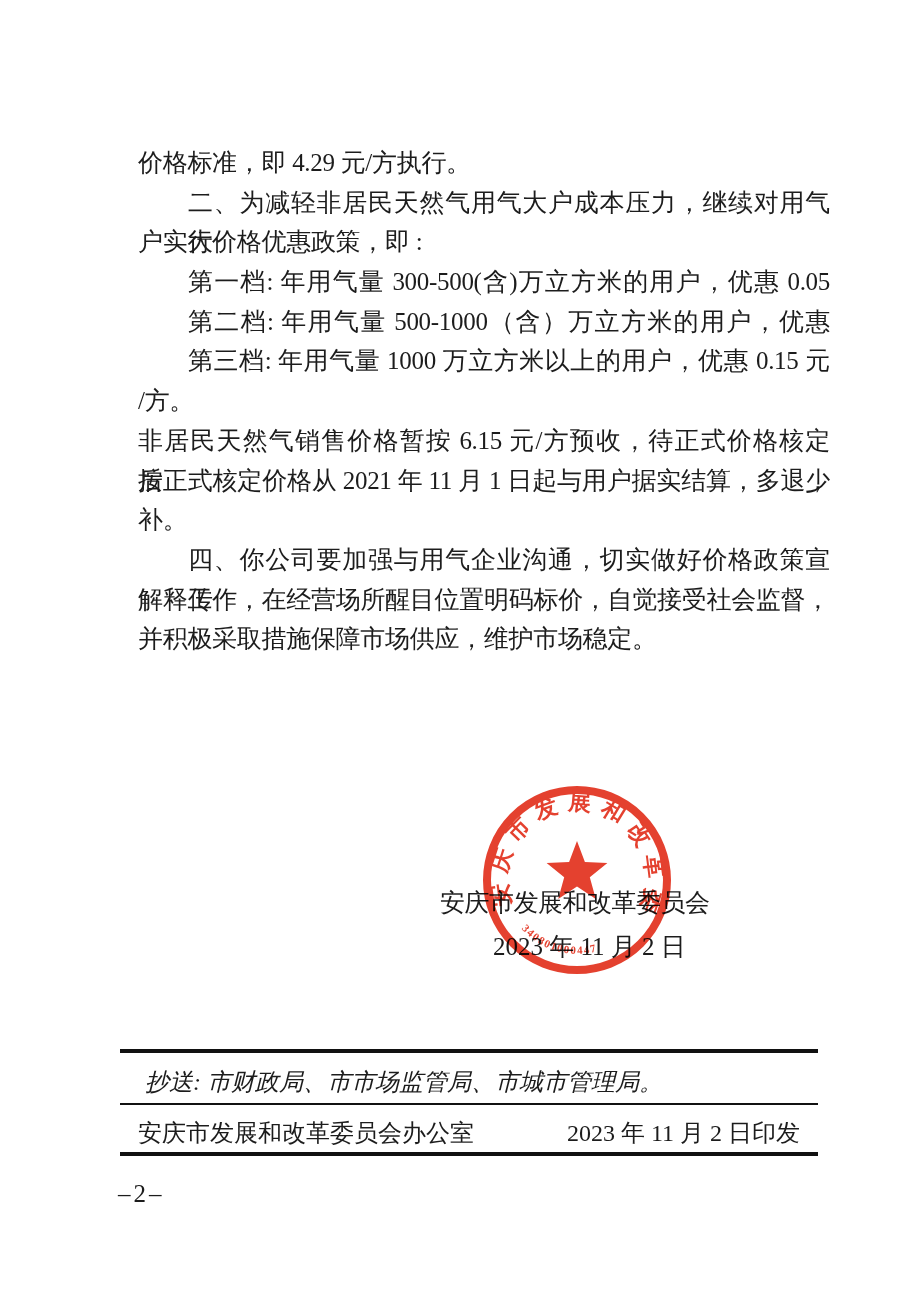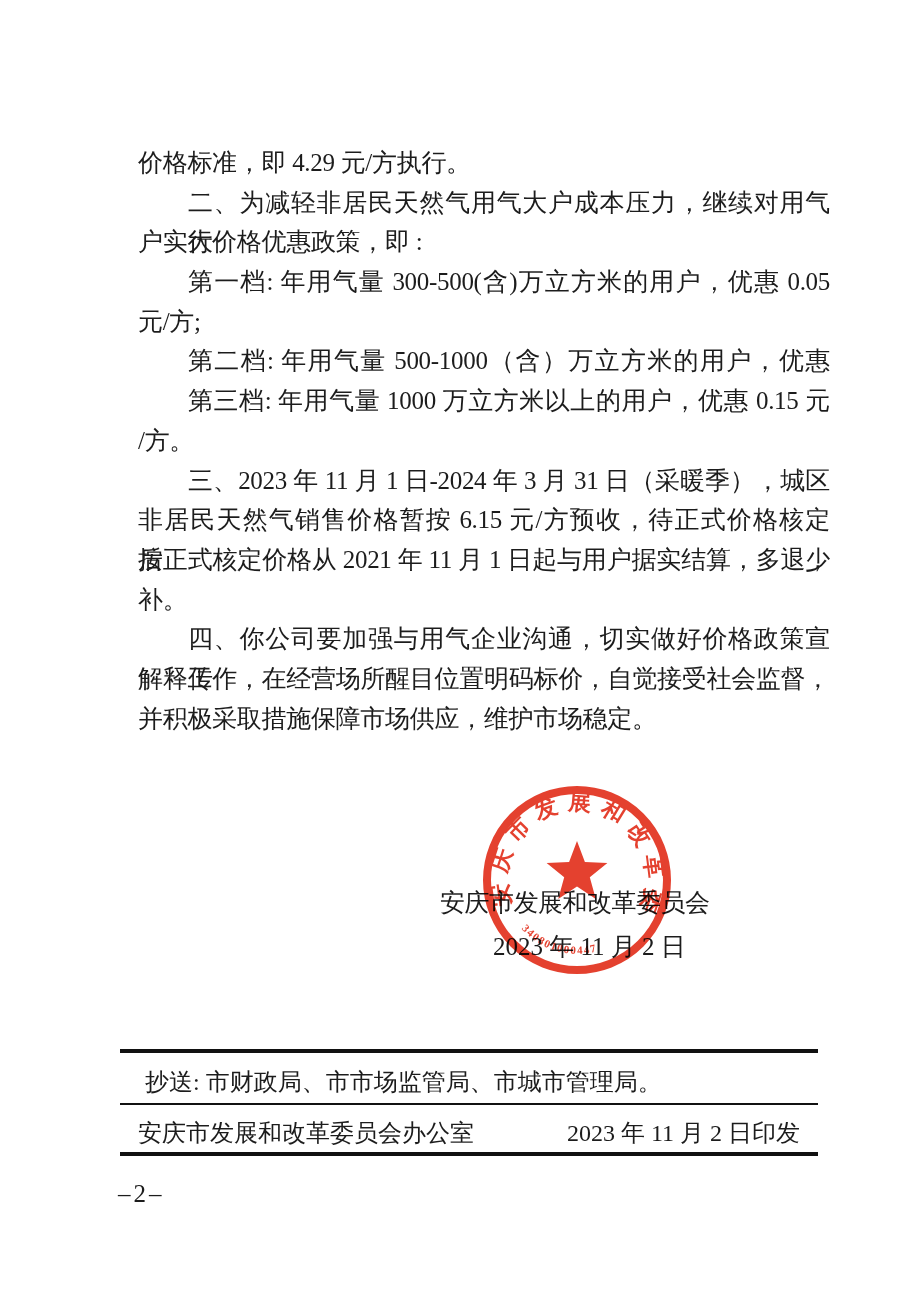--- a/index.html
+++ b/index.html
@@ -81,20 +81,21 @@
   .rule-top    { top: 1049px; height: 4px; }
   .rule-mid    { top: 1103px; height: 2px; }
   .rule-bottom { top: 1152px; height: 4px; }
   .cc-row {
     position: absolute;
     left: 145px; top: 1062px;
     width: 660px;
     font-size: 24px;
     line-height: 40px;
     white-space: nowrap;
+    font-style: italic;
   }
   .issuer-row {
     position: absolute;
     left: 120px; top: 1113px;
     width: 698px;
     padding: 0;
     display: flex;
     justify-content: space-between;
     box-sizing: border-box;
     padding-left: 18px;
@@ -115,25 +116,23 @@
 </head>
 <body>
 
 <div class="page">
 
   <div class="body-text" id="bodyText">
       <div class="bodyline">价格标准，即 4.29 元/方执行。</div>
       <div class="bodyline indent fill">二、为减轻非居民天然气用气大户成本压力，继续对用气大</div>
       <div class="bodyline">户实行价格优惠政策，即 :</div>
       <div class="bodyline indent fill">第一档: 年用气量 300-500(含)万立方米的用户，优惠 0.05</div>
-      <div class="bodyline">元/方;</div>
       <div class="bodyline indent fill">第二档: 年用气量 500-1000（含）万立方米的用户，优惠</div>
       <div class="bodyline indent fill">第三档: 年用气量 1000 万立方米以上的用户，优惠 0.15 元</div>
       <div class="bodyline">/方。</div>
-      <div class="bodyline indent fill">三、2023 年 11 月 1 日-2024 年 3 月 31 日（采暖季），城区</div>
       <div class="bodyline fill">非居民天然气销售价格暂按 6.15 元/方预收，待正式价格核定后，</div>
       <div class="bodyline fill">按正式核定价格从 2021 年 11 月 1 日起与用户据实结算，多退少</div>
       <div class="bodyline">补。</div>
       <div class="bodyline indent fill">四、你公司要加强与用气企业沟通，切实做好价格政策宣传</div>
       <div class="bodyline fill">解释工作，在经营场所醒目位置明码标价，自觉接受社会监督，</div>
       <div class="bodyline">并积极采取措施保障市场供应，维护市场稳定。</div>
     </div>
 
   <svg class="seal" viewBox="0 0 230 230" xmlns="http://www.w3.org/2000/svg">
     <circle cx="115" cy="115" r="90" fill="none" stroke-width="8" stroke="#e2301d"></circle>

